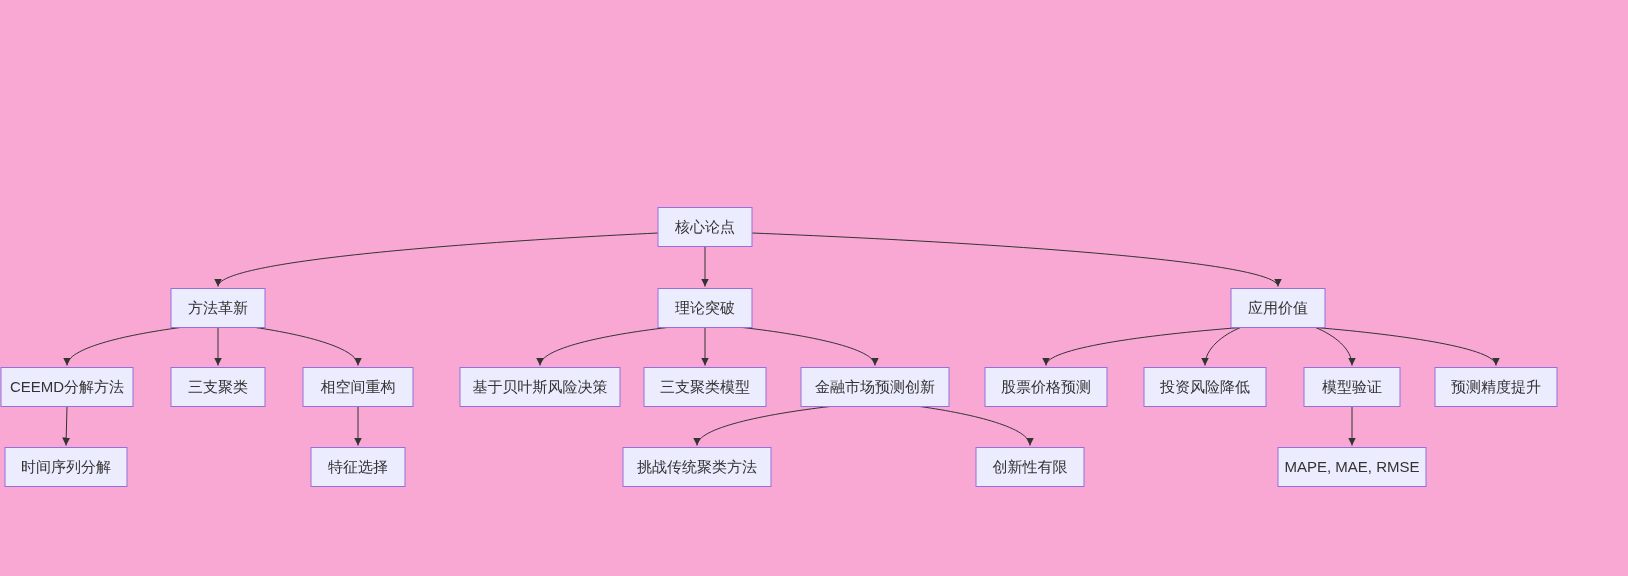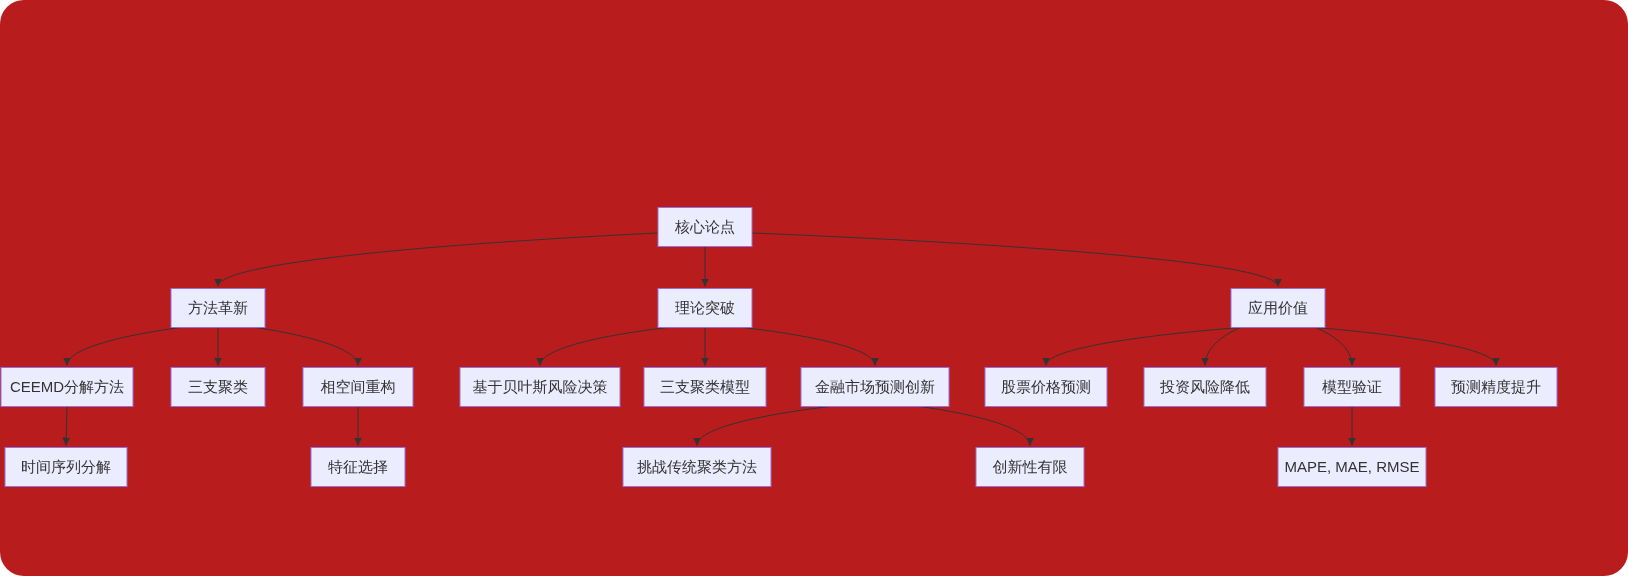--- a/index.html
+++ b/index.html
@@ -5,23 +5,22 @@
   html, body {
     margin: 0;
     padding: 0;
     background: #ffffff;
     font-family: "Liberation Sans", "DejaVu Sans", sans-serif;
   }
   .canvas-wrap {
     position: relative;
     width: 1628px;
     height: 576px;
-    background: #b91c1c;
+    background: #f9a8d4;
     overflow: hidden;
-    border-radius: 24px;
   }
   svg { display: block; }
   .edge {
     fill: none;
     stroke: #333333;
     stroke-width: 1px;
   }
   .node-box {
     fill: #ECECFF;
     stroke: #9370DB;

